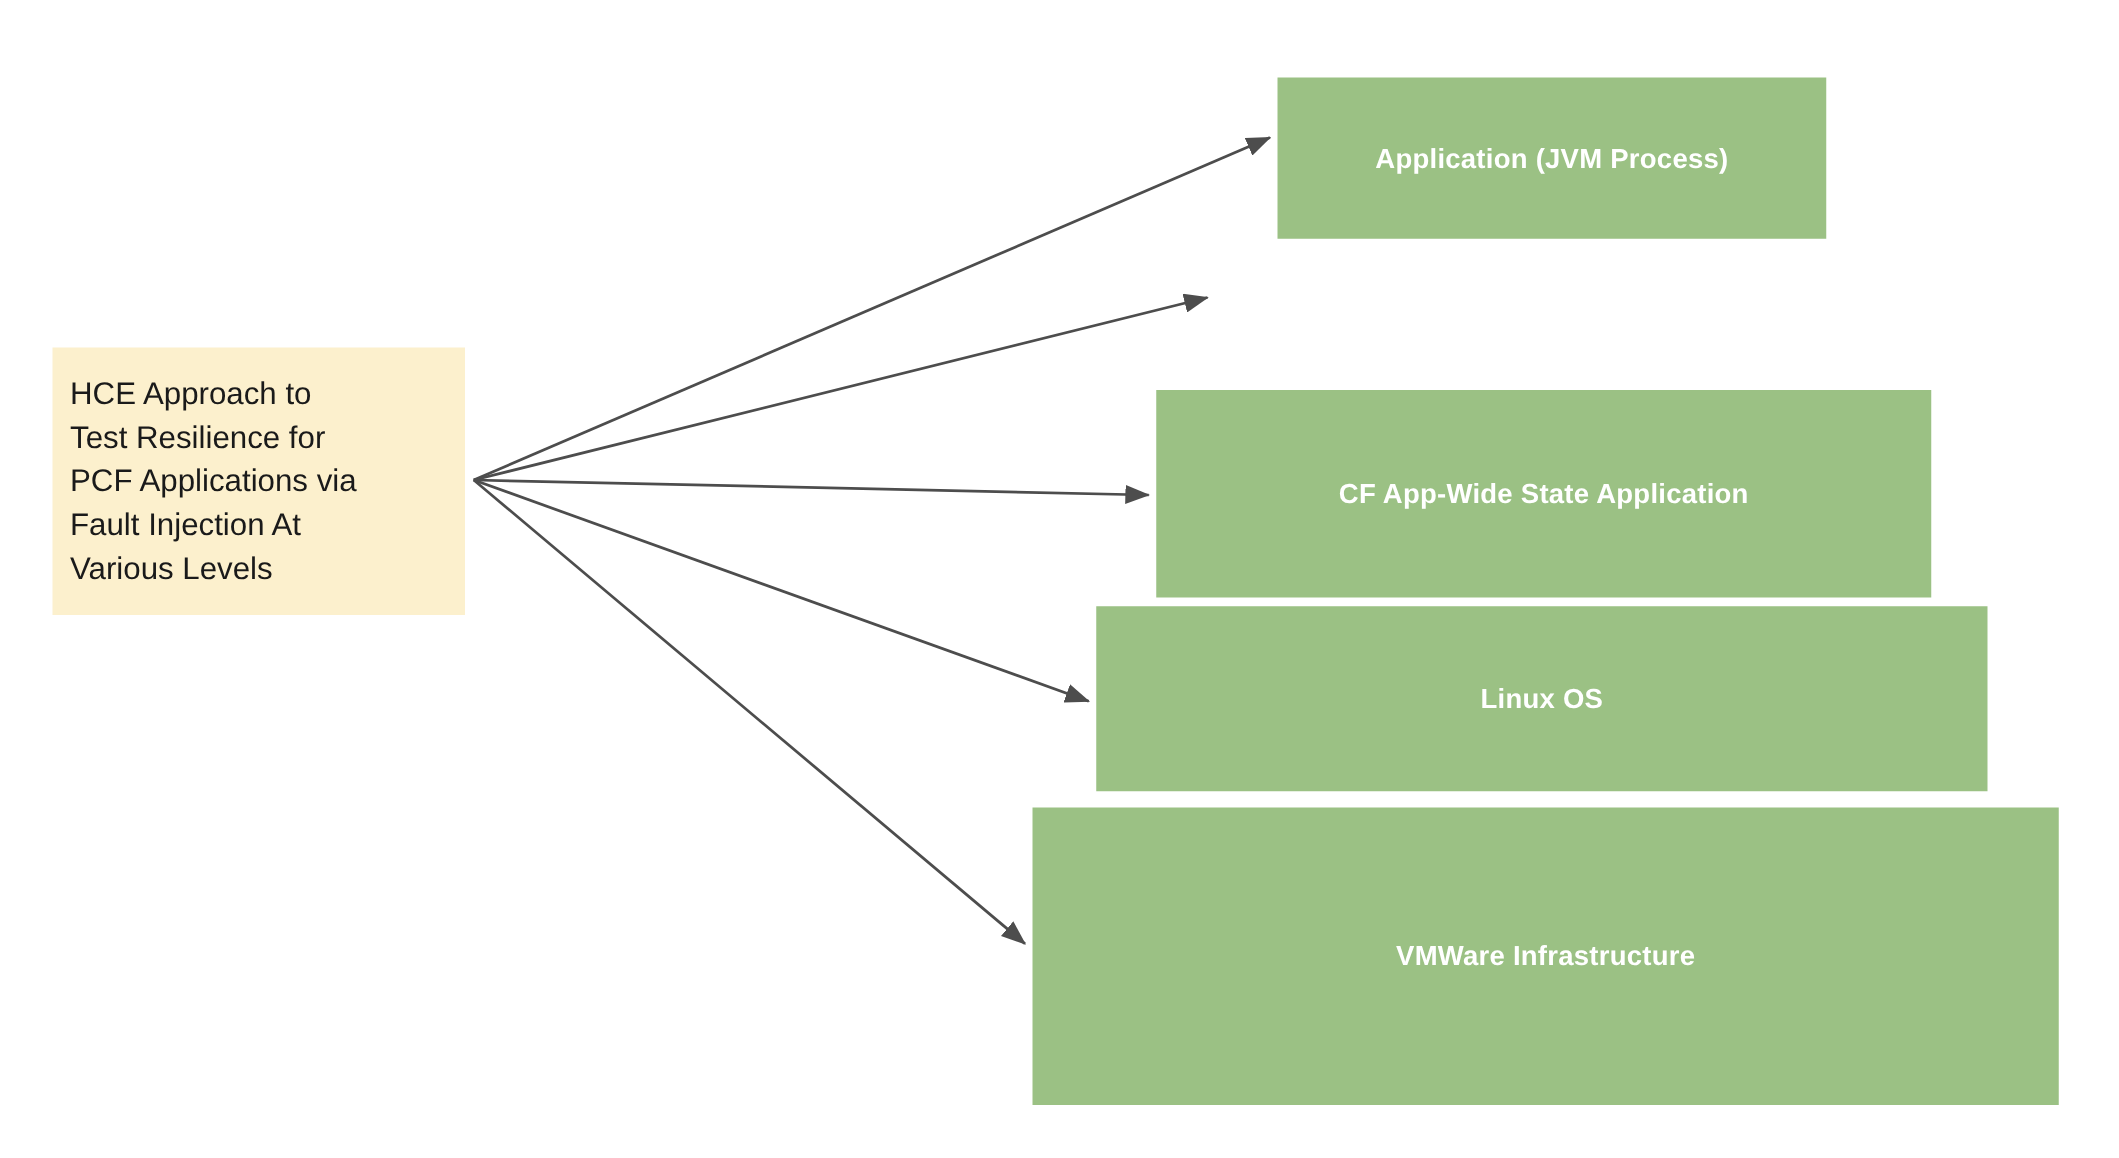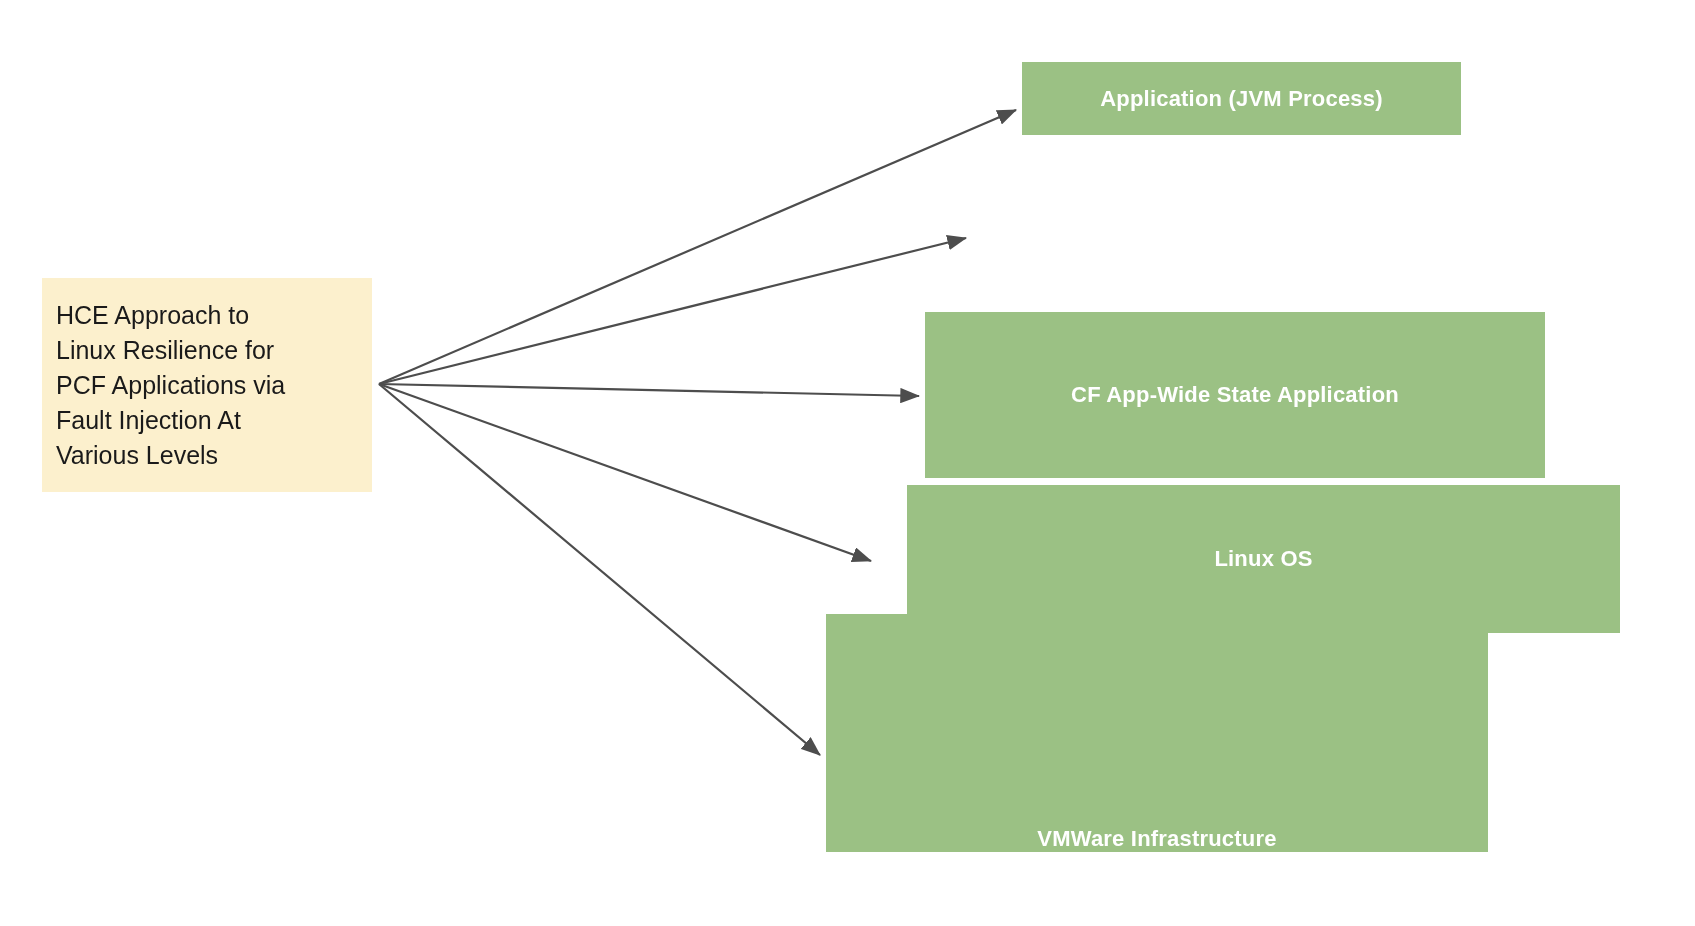--- a/index.html
+++ b/index.html
@@ -55,25 +55,25 @@
   }
   .layer-label {
     font-family: "Liberation Sans", sans-serif;
     font-weight: bold;
     font-size: 22px;
     color: #ffffff;
     text-align: center;
     letter-spacing: 0.2px;
     white-space: nowrap;
   }
-  .box-1 { left: 1022px; top: 62px;  width: 439px; height: 73px; }
+  .box-1 { left: 1022px; top: 62px;  width: 439px; height: 129px; }
   .box-2 { left: 972px;  top: 168px; width: 566px; height: 135px; }
   .box-3 { left: 925px;  top: 312px; width: 620px; height: 166px; }
-  .box-4 { left: 877px;  top: 485px; width: 713px; height: 148px; margin-left: 30px; }
-  .box-5 { left: 826px;  top: 614px; width: 662px; height: 238px; align-items: flex-end; }
+  .box-4 { left: 877px;  top: 485px; width: 713px; height: 148px; }
+  .box-5 { left: 826px;  top: 646px; width: 821px; height: 238px; }
 </style>
 </head>
 <body>
 
 <div id="canvas">
 
   <svg id="arrow-layer" viewBox="0 0 1695 926" width="1695" height="926" xmlns="http://www.w3.org/2000/svg">
     <defs>
       <marker id="arrowhead" markerWidth="9" markerHeight="7" refX="8.5" refY="3.5" orient="auto" markerUnits="strokeWidth">
         <polygon points="0 0, 9 3.5, 0 7" fill="#4D4D4D"></polygon>
@@ -81,21 +81,21 @@
     </defs>
     <line x1="379" y1="384" x2="1016" y2="110" stroke="#4D4D4D" stroke-width="2.2" marker-end="url(#arrowhead)"></line>
     <line x1="379" y1="384" x2="966" y2="238" stroke="#4D4D4D" stroke-width="2.2" marker-end="url(#arrowhead)"></line>
     <line x1="379" y1="384" x2="919" y2="396" stroke="#4D4D4D" stroke-width="2.2" marker-end="url(#arrowhead)"></line>
     <line x1="379" y1="384" x2="871" y2="561" stroke="#4D4D4D" stroke-width="2.2" marker-end="url(#arrowhead)"></line>
     <line x1="379" y1="384" x2="820" y2="755" stroke="#4D4D4D" stroke-width="2.2" marker-end="url(#arrowhead)"></line>
   </svg>
 
   <div class="note-box">
     <div class="note-text">HCE Approach to
-Linux Resilience for
+Test Resilience for
 PCF Applications via
 Fault Injection At
 Various Levels</div>
   </div>
 
   <div class="layer-box box-1">
     <span class="layer-label">Application (JVM Process)</span>
   </div>
 
 

